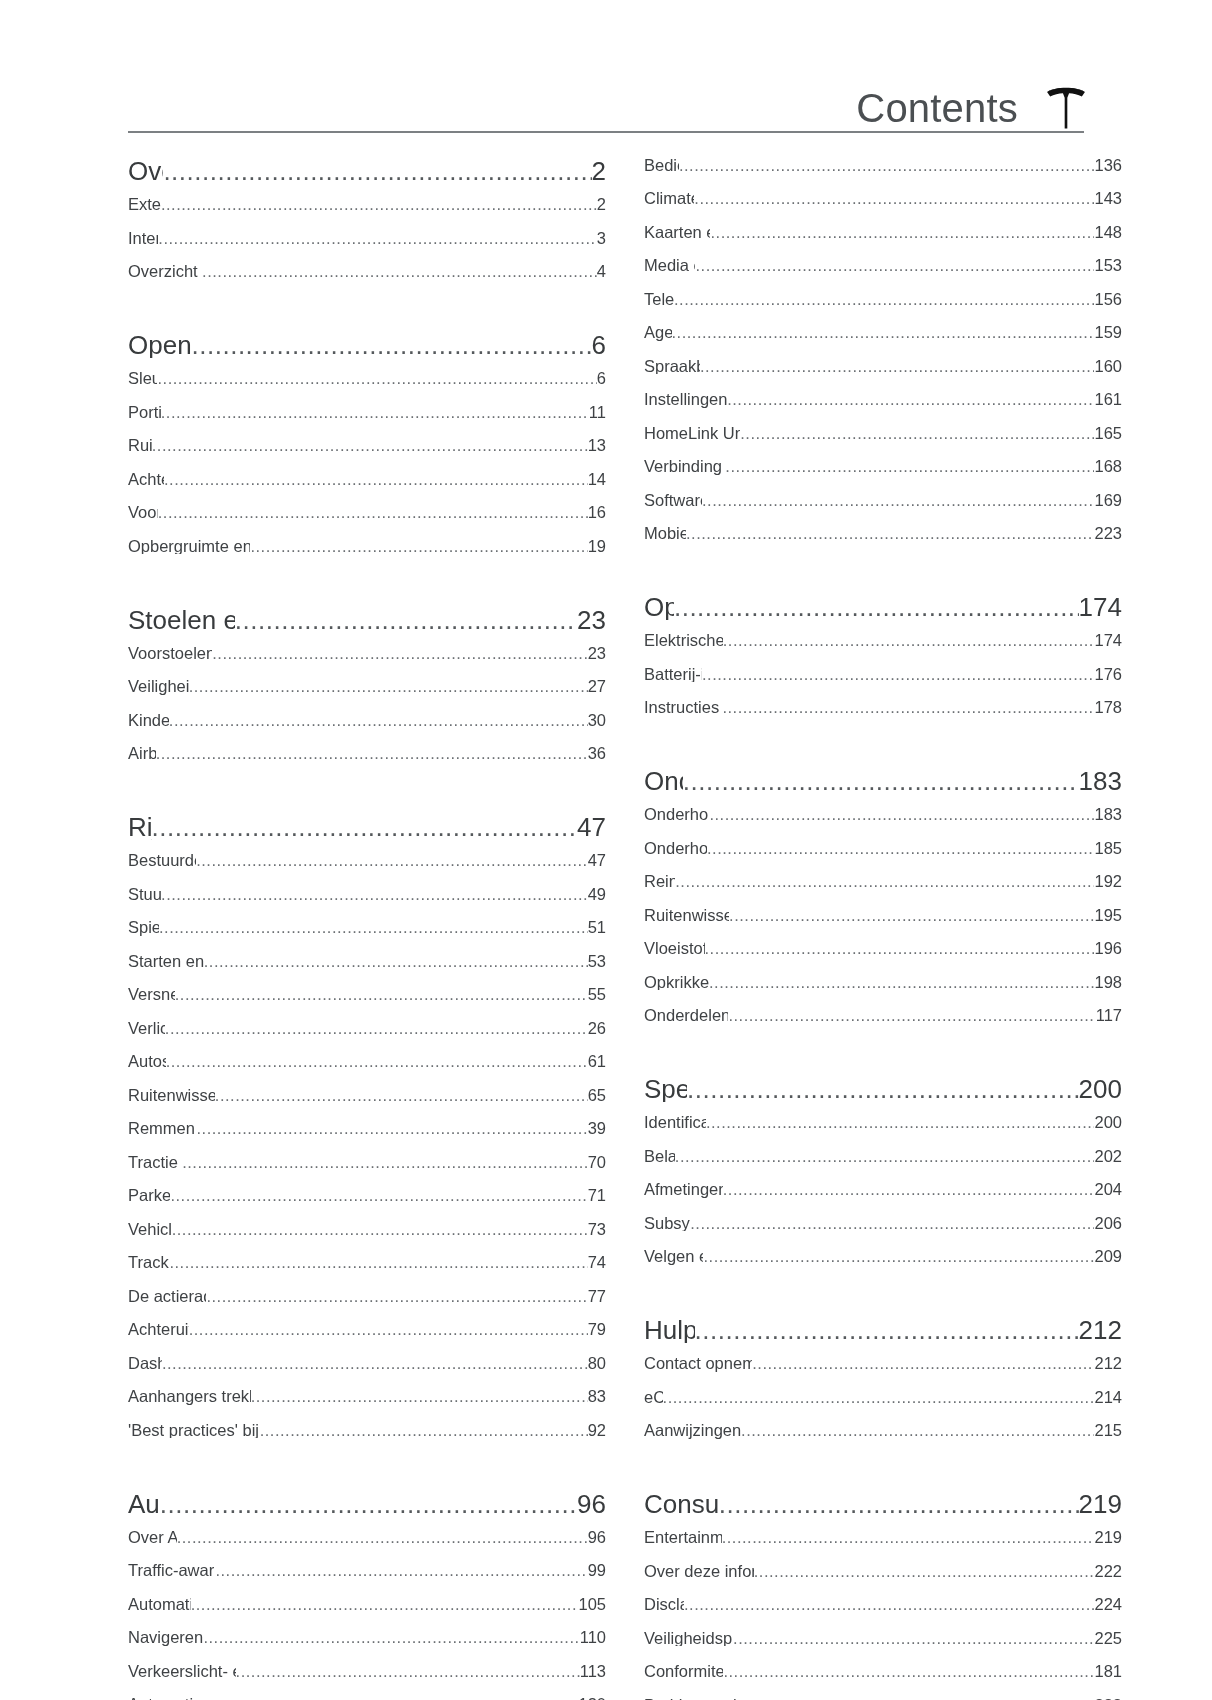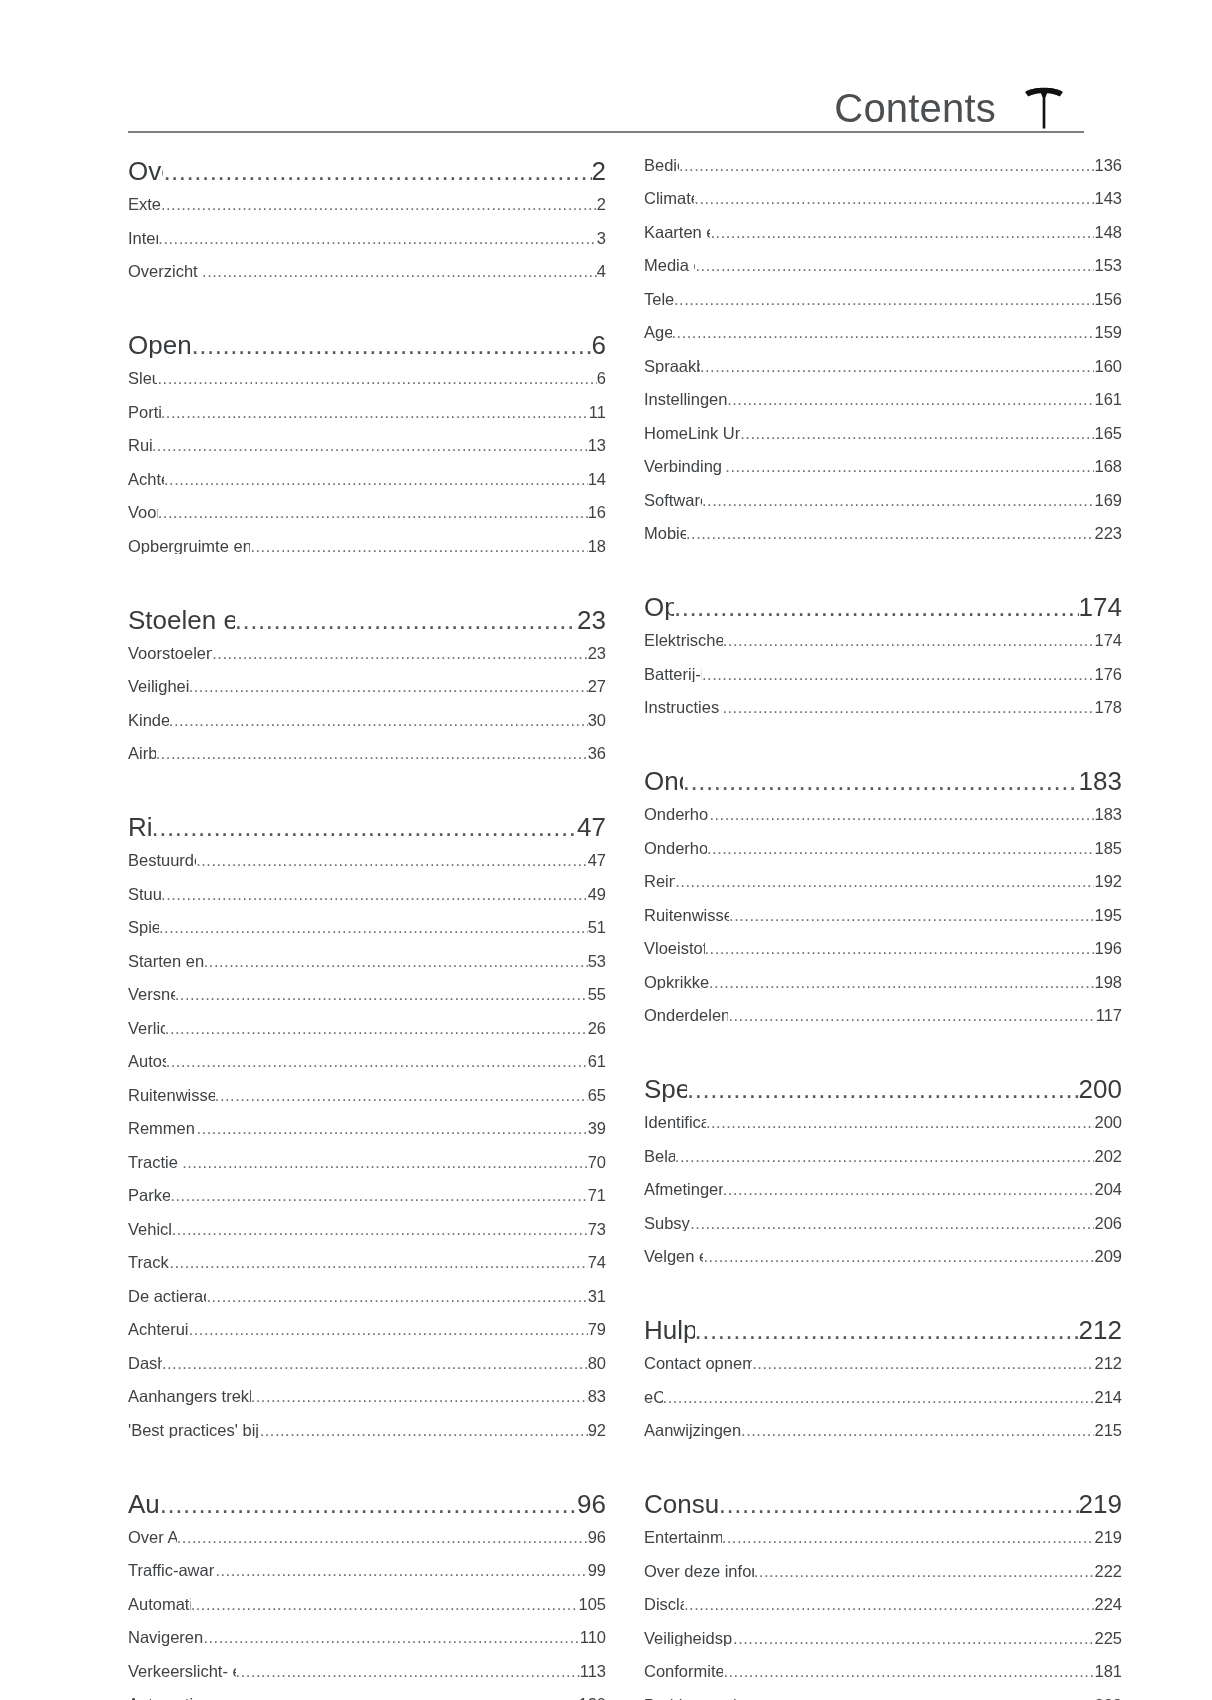--- a/index.html
+++ b/index.html
@@ -21,21 +21,21 @@
     height: 1700px;
     box-sizing: border-box;
     padding: 0;
     overflow: hidden;
   }
 
   
   .header {
     position: absolute;
     left: 128px;
-    right: 144px;
+    right: 122px;
     top: 58px;
     height: 78px;
   }
   .header-inner {
     display: flex;
     align-items: flex-end;
     justify-content: flex-end;
     height: 72px;
     gap: 26px;
     padding-right: 2px;
@@ -219,21 +219,21 @@
             <span class="num">14</span>
           </div>
           <div class="entry section">
             <span class="label">Voorbak</span>
             <span class="leader"></span>
             <span class="num">16</span>
           </div>
           <div class="entry section">
             <span class="label">Opbergruimte en elektronica in het interieur</span>
             <span class="leader"></span>
-            <span class="num">18</span>
+            <span class="num">19</span>
           </div>
         </div>
         <div class="group">
           <div class="entry chapter">
             <span class="label">Stoelen en veiligheidsvoorzieningen</span>
             <span class="leader"></span>
             <span class="num">23</span>
           </div>
           <div class="entry section">
             <span class="label">Voorstoelen en achterbank</span>
@@ -323,21 +323,21 @@
             <span class="num">73</span>
           </div>
           <div class="entry section">
             <span class="label">Track Mode</span>
             <span class="leader"></span>
             <span class="num">74</span>
           </div>
           <div class="entry section">
             <span class="label">De actieradius vergroten</span>
             <span class="leader"></span>
-            <span class="num">31</span>
+            <span class="num">77</span>
           </div>
           <div class="entry section">
             <span class="label">Achteruitrijcamera</span>
             <span class="leader"></span>
             <span class="num">79</span>
           </div>
           <div class="entry section">
             <span class="label">Dashcam</span>
             <span class="leader"></span>
             <span class="num">80</span>

